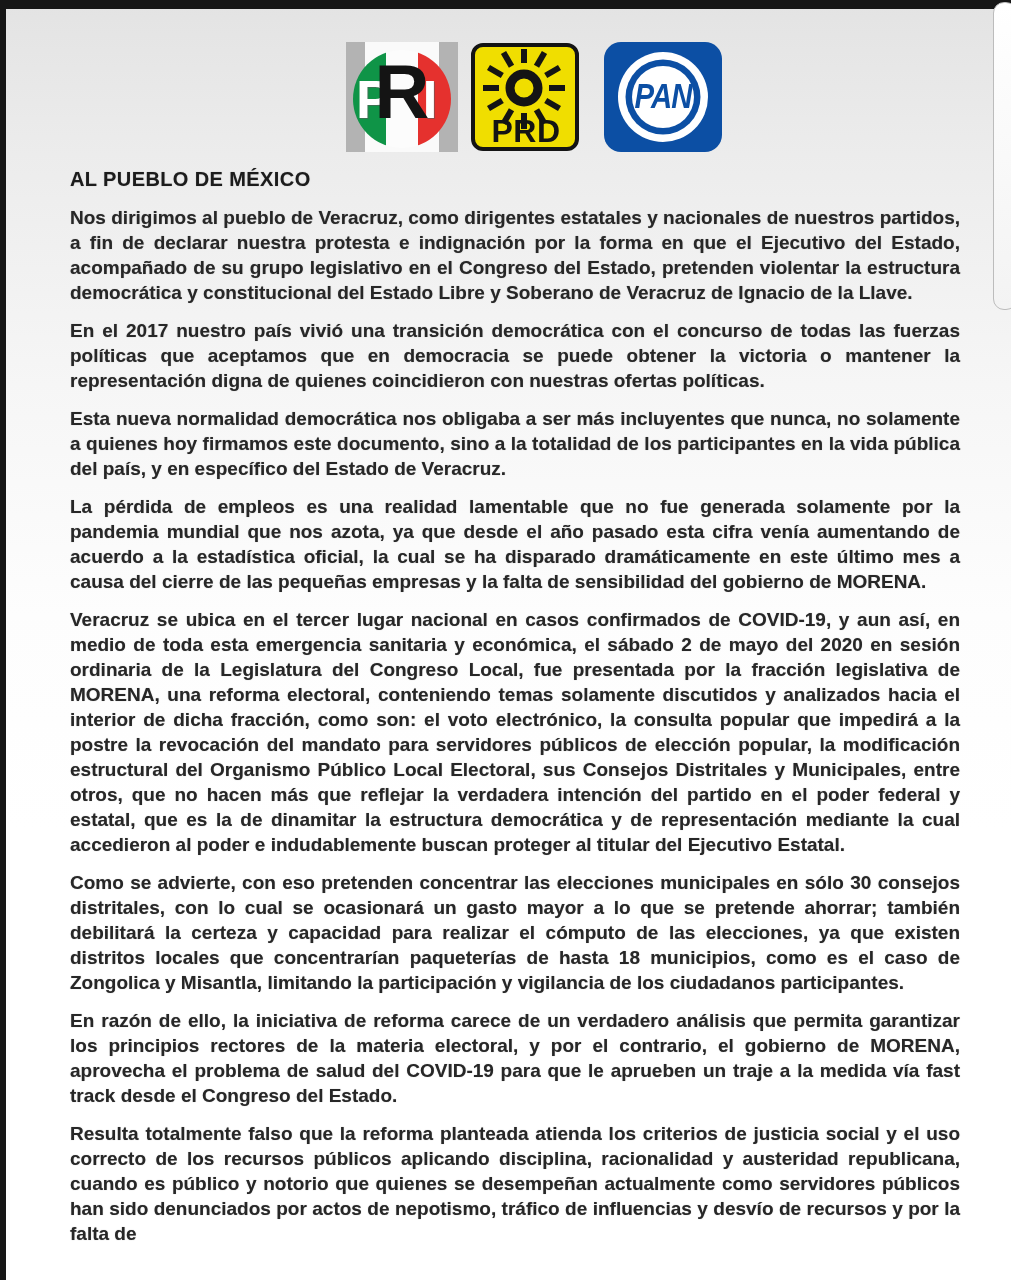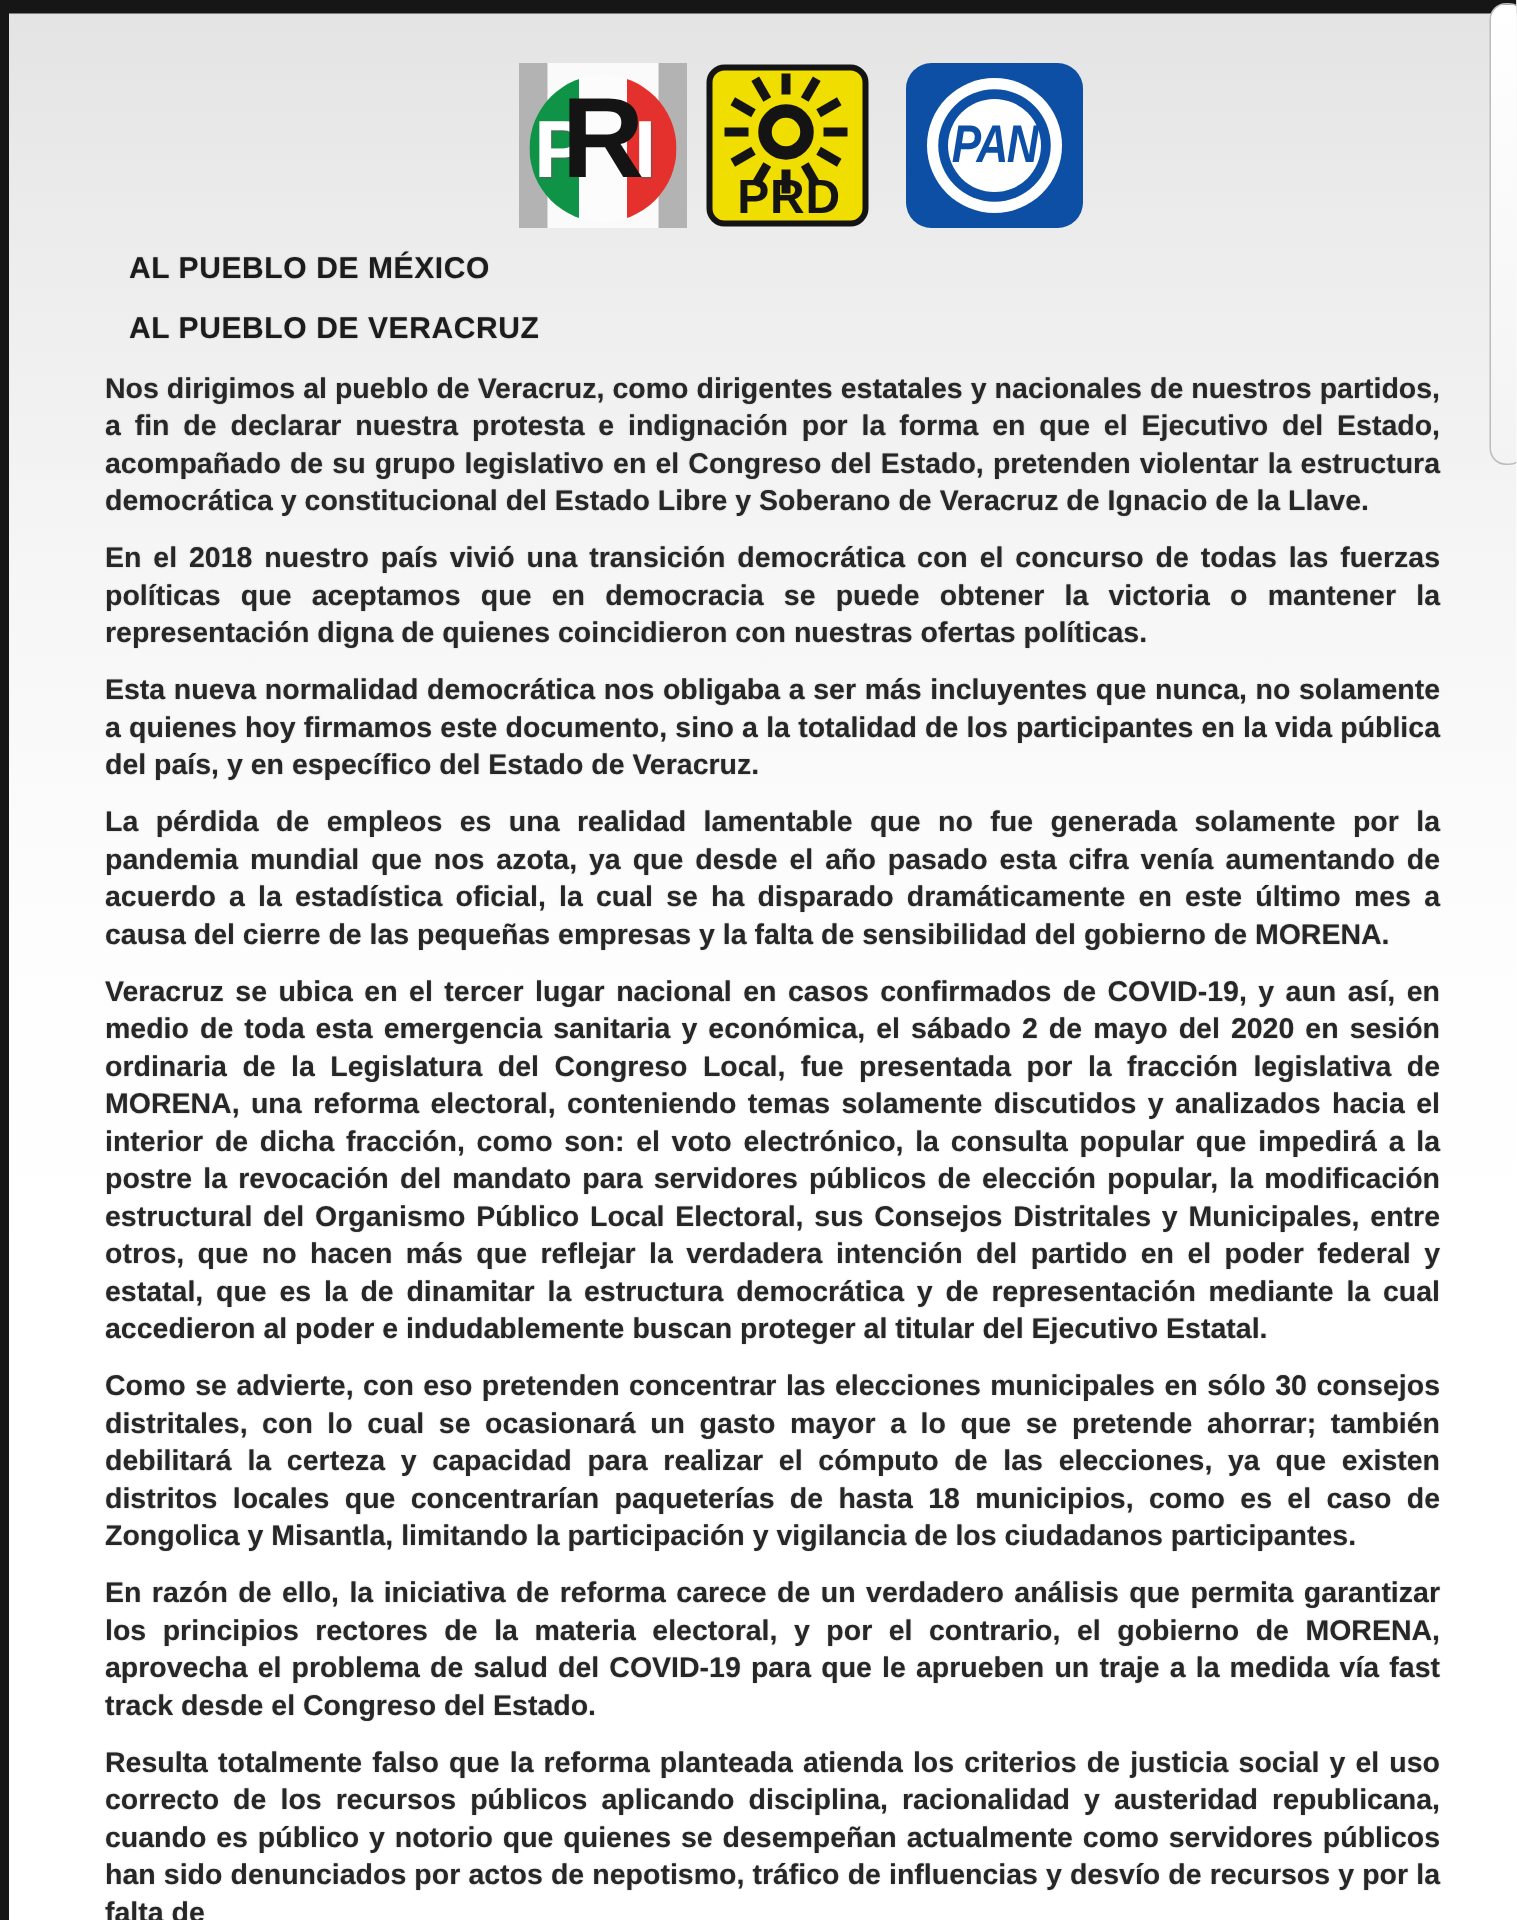--- a/index.html
+++ b/index.html
@@ -47,21 +47,21 @@
   }
   .logo { display: block; }
   .logo.pri { margin-right: 12px; }
   .logo.prd { margin-right: 24px; }
   h1.doc-heading {
     font-size: 20px;
     line-height: 24px;
     font-weight: bold;
     color: #1c1c1c;
     letter-spacing: 0.4px;
-    margin: 16px;
+    margin: 0;
     text-shadow: 0 0 1px rgba(28,28,28,0.35);
   }
   h1.first { margin-top: 15px; }
   h1.second { margin-top: 14px; }
   p.doc-paragraph {
     font-size: 19px;
     line-height: 25px;
     color: #272727;
     text-align: justify;
     margin: 0 0 13px 0;
@@ -127,24 +127,23 @@
         <circle cx="59" cy="55" r="37.5" fill="#0c4fa4"></circle>
         <circle cx="59" cy="55" r="31" fill="#ffffff"></circle>
         <g transform="translate(59,66) scale(0.98,1.18)">
           <text x="0" y="0" font-size="30" font-weight="bold" font-style="italic" text-anchor="middle" letter-spacing="-1" fill="#0c4fa4">PAN</text>
         </g>
       </svg>
 
     </div>
 
     <h1 class="doc-heading first">AL PUEBLO DE MÉXICO</h1>
-    <h1 class="doc-heading second">AL PUEBLO DE VERACRUZ</h1>
 
     <p class="doc-paragraph first">Nos dirigimos al pueblo de Veracruz, como dirigentes estatales y nacionales de nuestros partidos, a fin de declarar nuestra protesta e indignación por la forma en que el Ejecutivo del Estado, acompañado de su grupo legislativo en el Congreso del Estado, pretenden violentar la estructura democrática y constitucional del Estado Libre y Soberano de Veracruz de Ignacio de la Llave.</p>
-    <p class="doc-paragraph">En el 2018 nuestro país vivió una transición democrática con el concurso de todas las fuerzas políticas que aceptamos que en democracia se puede obtener la victoria o mantener la representación digna de quienes coincidieron con nuestras ofertas políticas.</p>
+    <p class="doc-paragraph">En el 2017 nuestro país vivió una transición democrática con el concurso de todas las fuerzas políticas que aceptamos que en democracia se puede obtener la victoria o mantener la representación digna de quienes coincidieron con nuestras ofertas políticas.</p>
     <p class="doc-paragraph">Esta nueva normalidad democrática nos obligaba a ser más incluyentes que nunca, no solamente a quienes hoy firmamos este documento, sino a la totalidad de los participantes en la vida pública del país, y en específico del Estado de Veracruz.</p>
     <p class="doc-paragraph">La pérdida de empleos es una realidad lamentable que no fue generada solamente por la pandemia mundial que nos azota, ya que desde el año pasado esta cifra venía aumentando de acuerdo a la estadística oficial, la cual se ha disparado dramáticamente en este último mes a causa del cierre de las pequeñas empresas y la falta de sensibilidad del gobierno de MORENA.</p>
     <p class="doc-paragraph">Veracruz se ubica en el tercer lugar nacional en casos confirmados de COVID-19, y aun así, en medio de toda esta emergencia sanitaria y económica, el sábado 2 de mayo del 2020 en sesión ordinaria de la Legislatura del Congreso Local, fue presentada por la fracción legislativa de MORENA, una reforma electoral, conteniendo temas solamente discutidos y analizados hacia el interior de dicha fracción, como son: el voto electrónico, la consulta popular que impedirá a la postre la revocación del mandato para servidores públicos de elección popular, la modificación estructural del Organismo Público Local Electoral, sus Consejos Distritales y Municipales, entre otros, que no hacen más que reflejar la verdadera intención del partido en el poder federal y estatal, que es la de dinamitar la estructura democrática y de representación mediante la cual accedieron al poder e indudablemente buscan proteger al titular del Ejecutivo Estatal.</p>
     <p class="doc-paragraph">Como se advierte, con eso pretenden concentrar las elecciones municipales en sólo 30 consejos distritales, con lo cual se ocasionará un gasto mayor a lo que se pretende ahorrar; también debilitará la certeza y capacidad para realizar el cómputo de las elecciones, ya que existen distritos locales que concentrarían paqueterías de hasta 18 municipios, como es el caso de Zongolica y Misantla, limitando la participación y vigilancia de los ciudadanos participantes.</p>
     <p class="doc-paragraph">En razón de ello, la iniciativa de reforma carece de un verdadero análisis que permita garantizar los principios rectores de la materia electoral, y por el contrario, el gobierno de MORENA, aprovecha el problema de salud del COVID-19 para que le aprueben un traje a la medida vía fast track desde el Congreso del Estado.</p>
     <p class="doc-paragraph">Resulta totalmente falso que la reforma planteada atienda los criterios de justicia social y el uso correcto de los recursos públicos aplicando disciplina, racionalidad y austeridad republicana, cuando es público y notorio que quienes se desempeñan actualmente como servidores públicos han sido denunciados por actos de nepotismo, tráfico de influencias y desvío de recursos y por la falta de</p>
 
   </div>
 </div>
 

